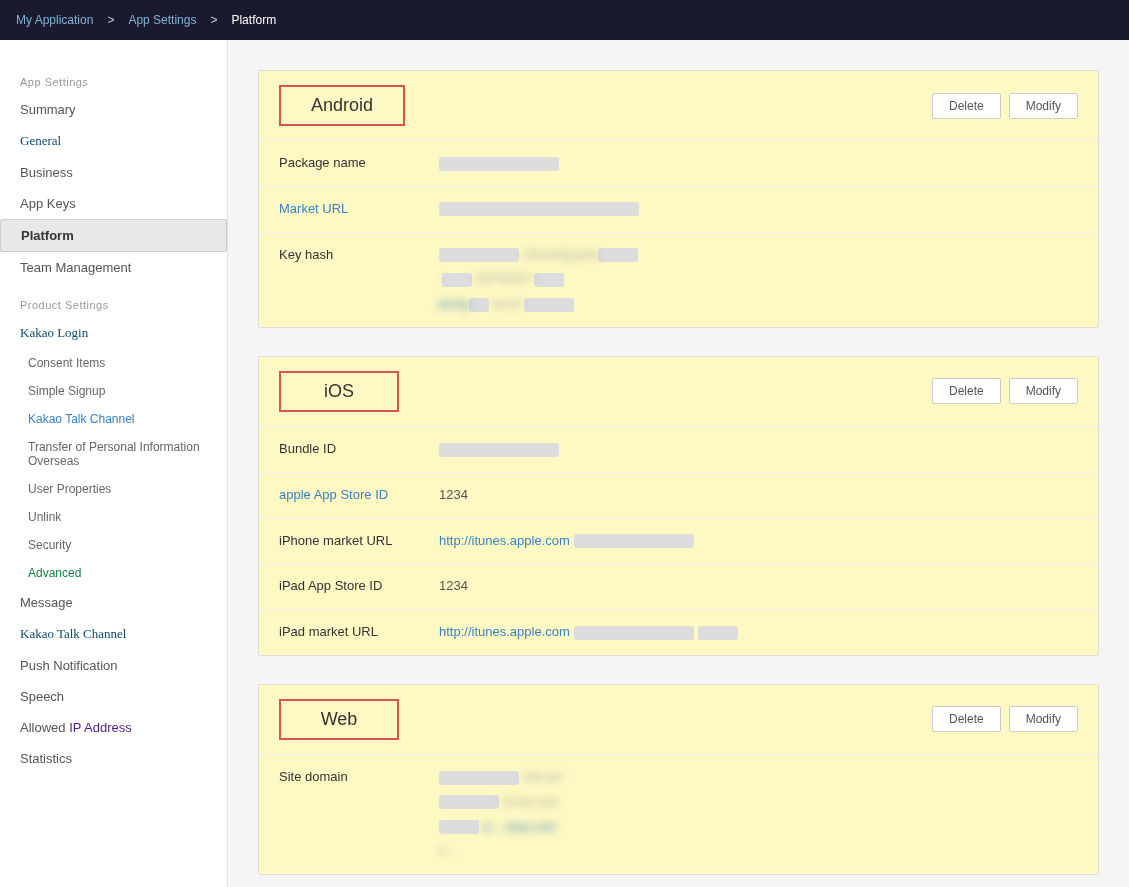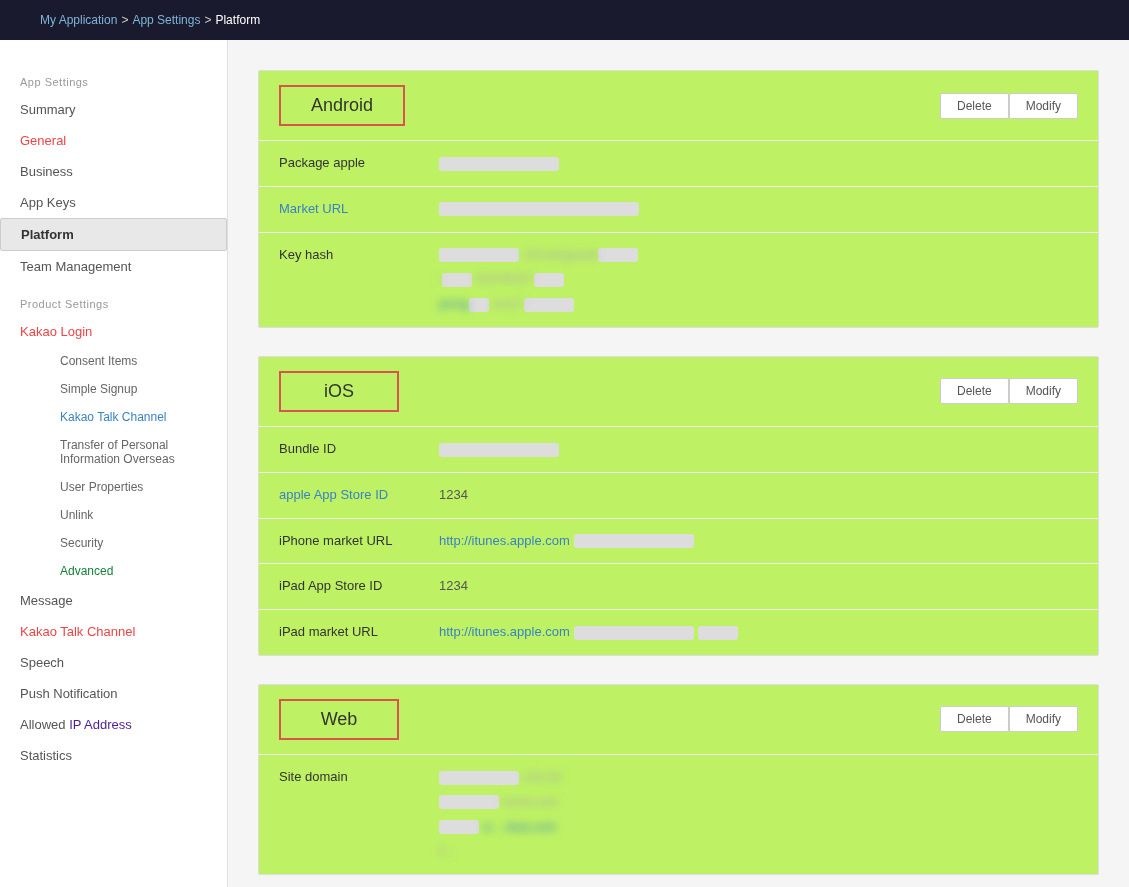--- a/index.html
+++ b/index.html
@@ -9,24 +9,23 @@
     .topbar {
       background: #1a1a2e;
       height: 40px;
       display: flex;
       align-items: center;
       padding: 0 16px;
     }
     .breadcrumb {
       display: flex;
       align-items: center;
-      gap: 4px;
+      gap: 14px;
       font-size: 12px;
       color: #ccc;
-      margin-left: 24px;
     }
     .breadcrumb a { color: #7eb3d8; text-decoration: none; }
     .breadcrumb .current { color: #fff; }
 
     
     .layout {
       display: flex;
       min-height: calc(887px - 40px);
     }
 
@@ -53,65 +52,64 @@
       text-decoration: none;
       cursor: pointer;
     }
     .sidebar-item.active {
       background: #e8e8e8;
       font-weight: bold;
       color: #333;
       border: 1.5px solid #ccc;
       border-radius: 2px;
     }
-    .sidebar-item.blue { color: #ef4444; }
+    .sidebar-item.blue { color: #0c4a6e; font-family: Liberation Serif, serif; }
     .sidebar-subitem {
       display: block;
       padding: 7px 20px 7px 28px;
       font-size: 12px;
       color: #666;
       text-decoration: none;
       cursor: pointer;
-      margin-left: 32px;
     }
     .sidebar-subitem.blue { color: #3b82c4; }
     .sidebar-subitem.orange { color: #15803d; }
 
     
     .main {
       flex: 1;
       padding: 30px 30px 30px 30px;
       background: #f5f5f5;
       overflow-y: auto;
     }
 
     
     .platform-card {
-      background: #bef264;
+      background: #fef9c3;
       border: 1px solid #ddd;
       margin-bottom: 28px;
       border-radius: 2px;
     }
     .platform-header {
       display: flex;
       align-items: center;
       justify-content: space-between;
       padding: 14px 20px;
       border-bottom: 1px solid #eee;
     }
     .platform-title-box {
       border: 2px solid #d9534f;
       padding: 8px 30px;
       font-size: 18px;
       font-weight: normal;
       color: #333;
       min-width: 120px;
       text-align: center;
     }
-    .btn-group { display: flex; gap: 0; }
+    .btn-group { display: flex; gap: 8px; }
     .btn {
       padding: 5px 16px;
       font-size: 12px;
       border: 1px solid #ccc;
       background: #fff;
       cursor: pointer;
       color: #555;
       border-radius: 2px;
     }
 
@@ -184,43 +182,43 @@
     <a class="sidebar-subitem">Simple Signup</a>
     <a class="sidebar-subitem blue">Kakao Talk Channel</a>
     <a class="sidebar-subitem">Transfer of Personal Information Overseas</a>
     <a class="sidebar-subitem">User Properties</a>
     <a class="sidebar-subitem">Unlink</a>
     <a class="sidebar-subitem">Security</a>
     <a class="sidebar-subitem orange">Advanced</a>
 
     <a class="sidebar-item">Message</a>
     <a class="sidebar-item blue">Kakao Talk Channel</a>
+    <a class="sidebar-item">Push Notification</a>
     <a class="sidebar-item">Speech</a>
-    <a class="sidebar-item">Push Notification</a>
 
     <a class="sidebar-item">
       <span>Allowed </span><span style="color:#4c1d95">IP Address</span>
     </a>
 
     <a class="sidebar-item">Statistics</a>
   </nav>
 
   <main class="main">
 
     <div class="platform-card">
       <div class="platform-header">
         <div class="platform-title-box">Android</div>
         <div class="btn-group">
           <button class="btn">Delete</button>
           <button class="btn">Modify</button>
         </div>
       </div>
 
       <div class="field-row">
-        <div class="field-label">Package apple</div>
+        <div class="field-label">Package name</div>
         <div class="field-value">
           <span class="blurred" style="width:120px;"></span>
         </div>
       </div>
 
       <div class="field-row">
         <div class="field-label blue">Market URL</div>
         <div class="field-value">
           <span class="blurred" style="width:200px;"></span>
         </div>

